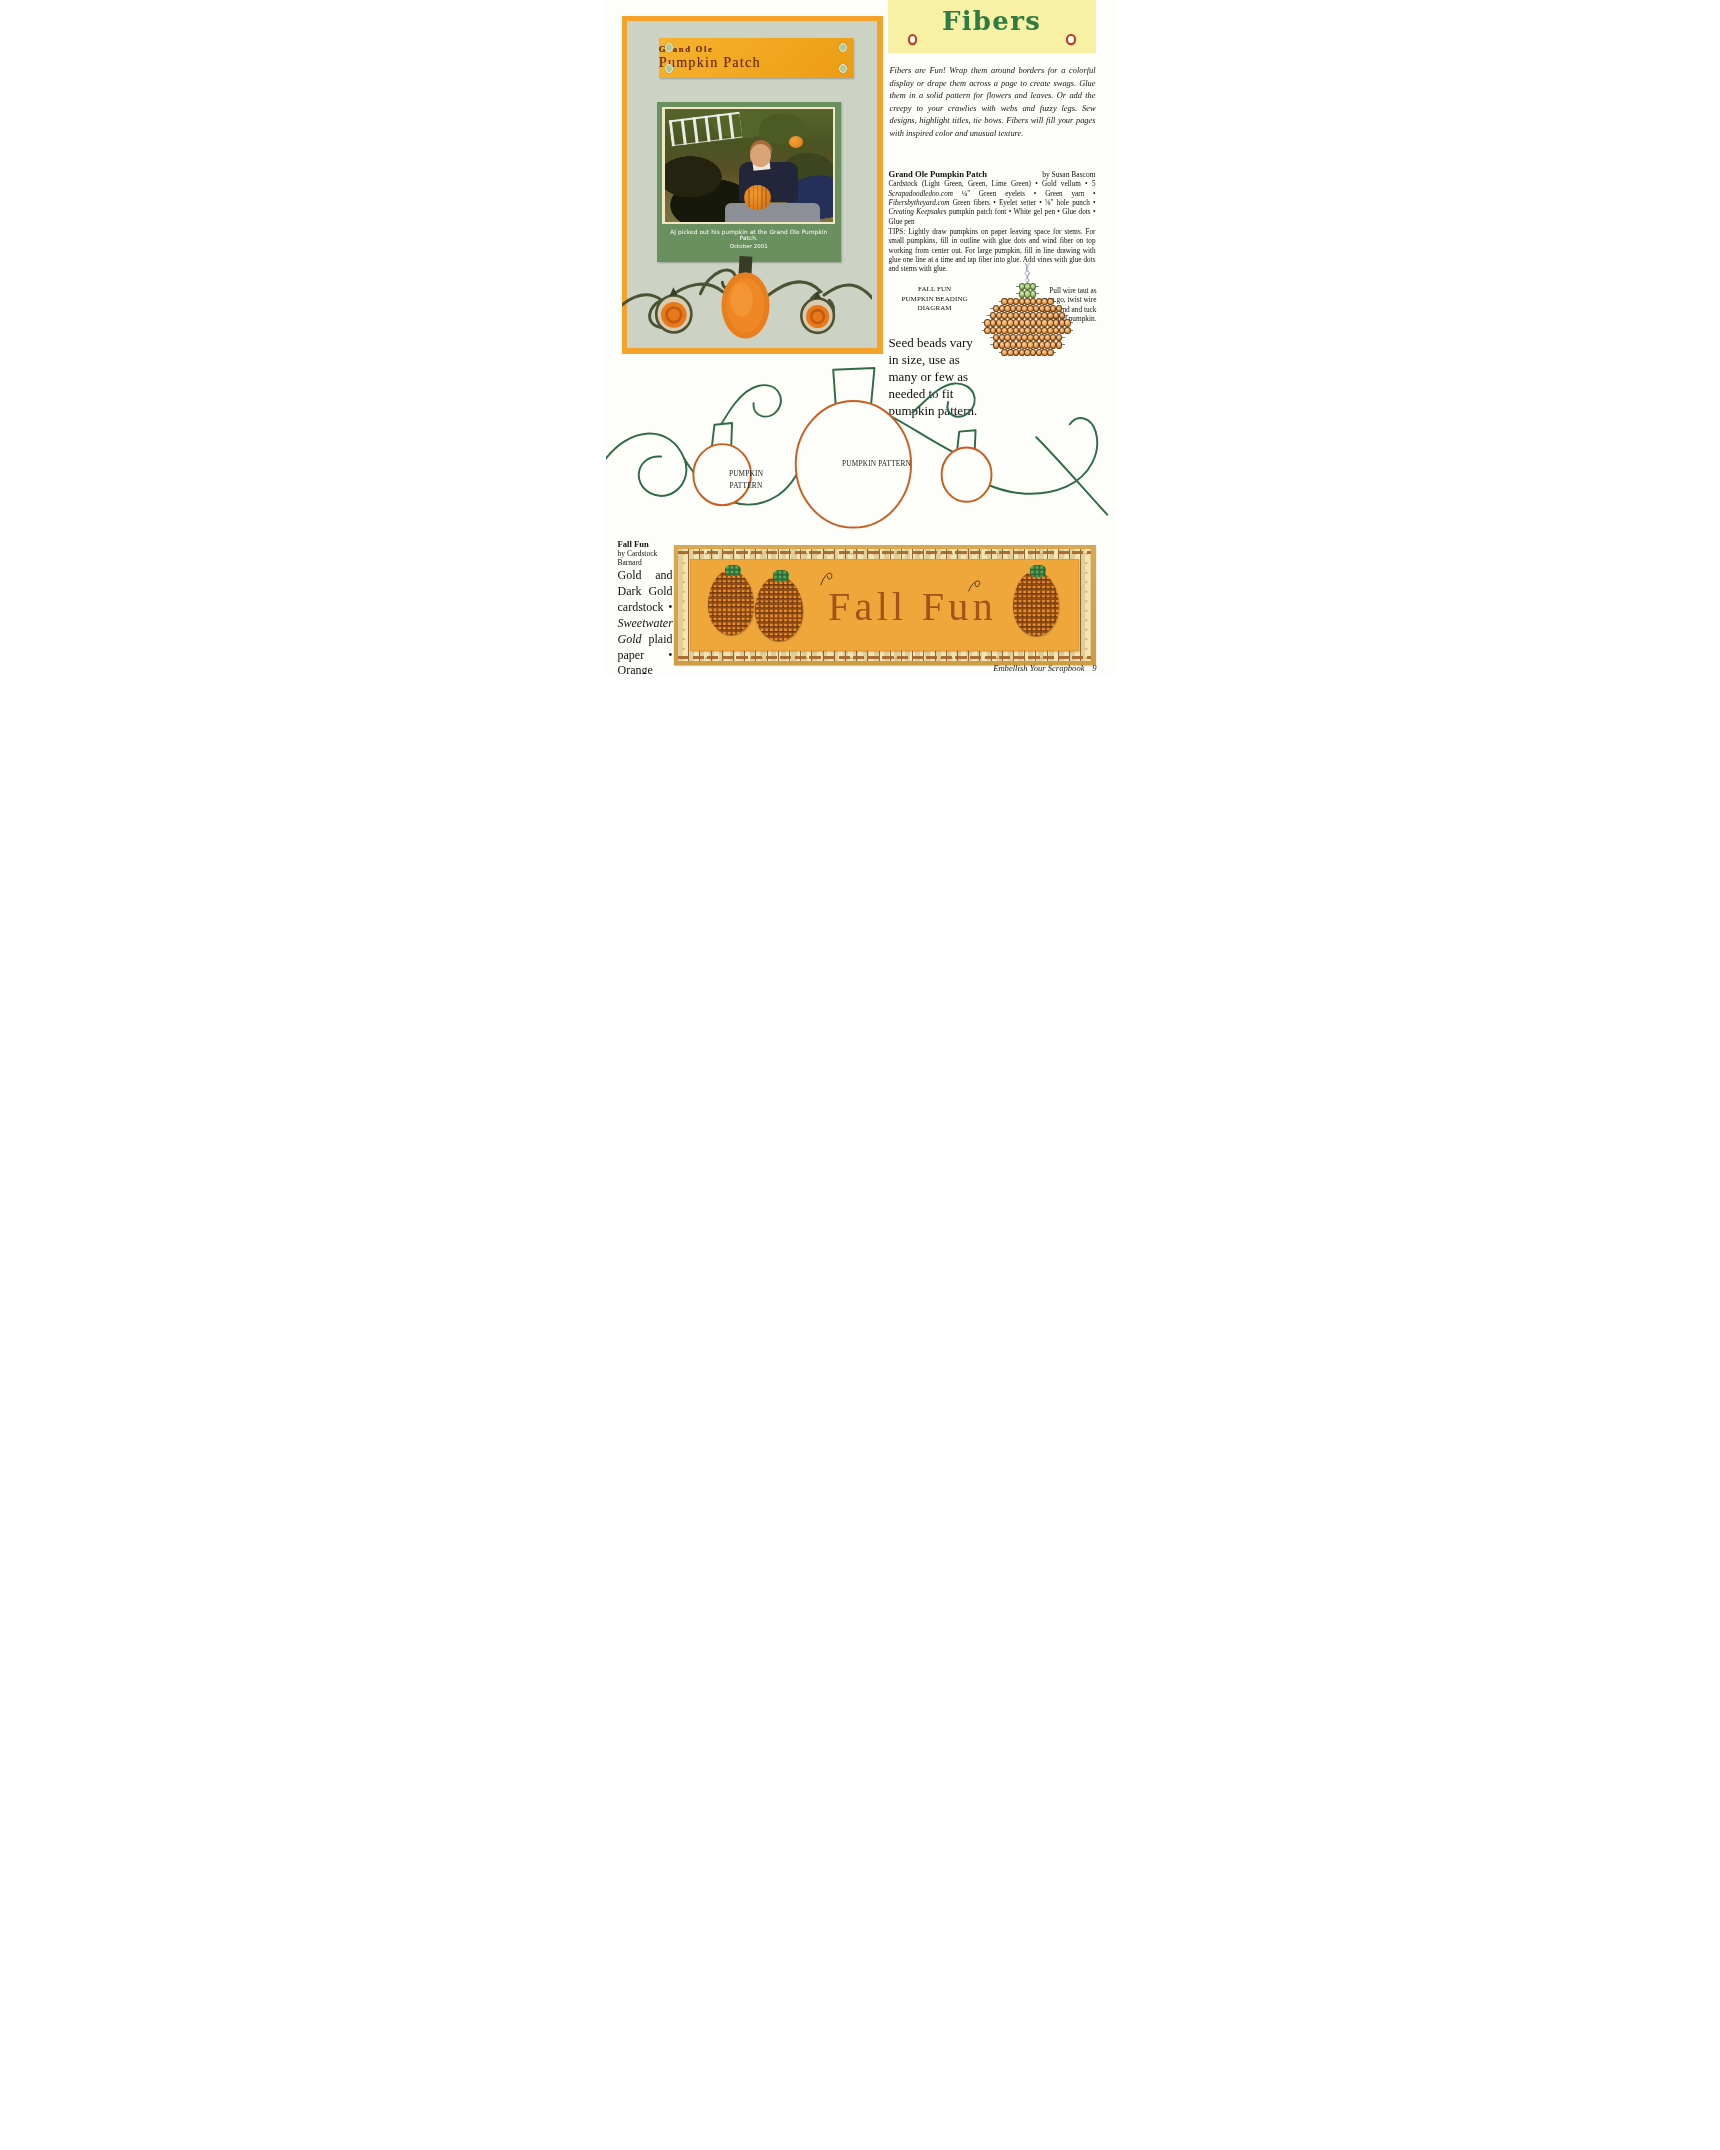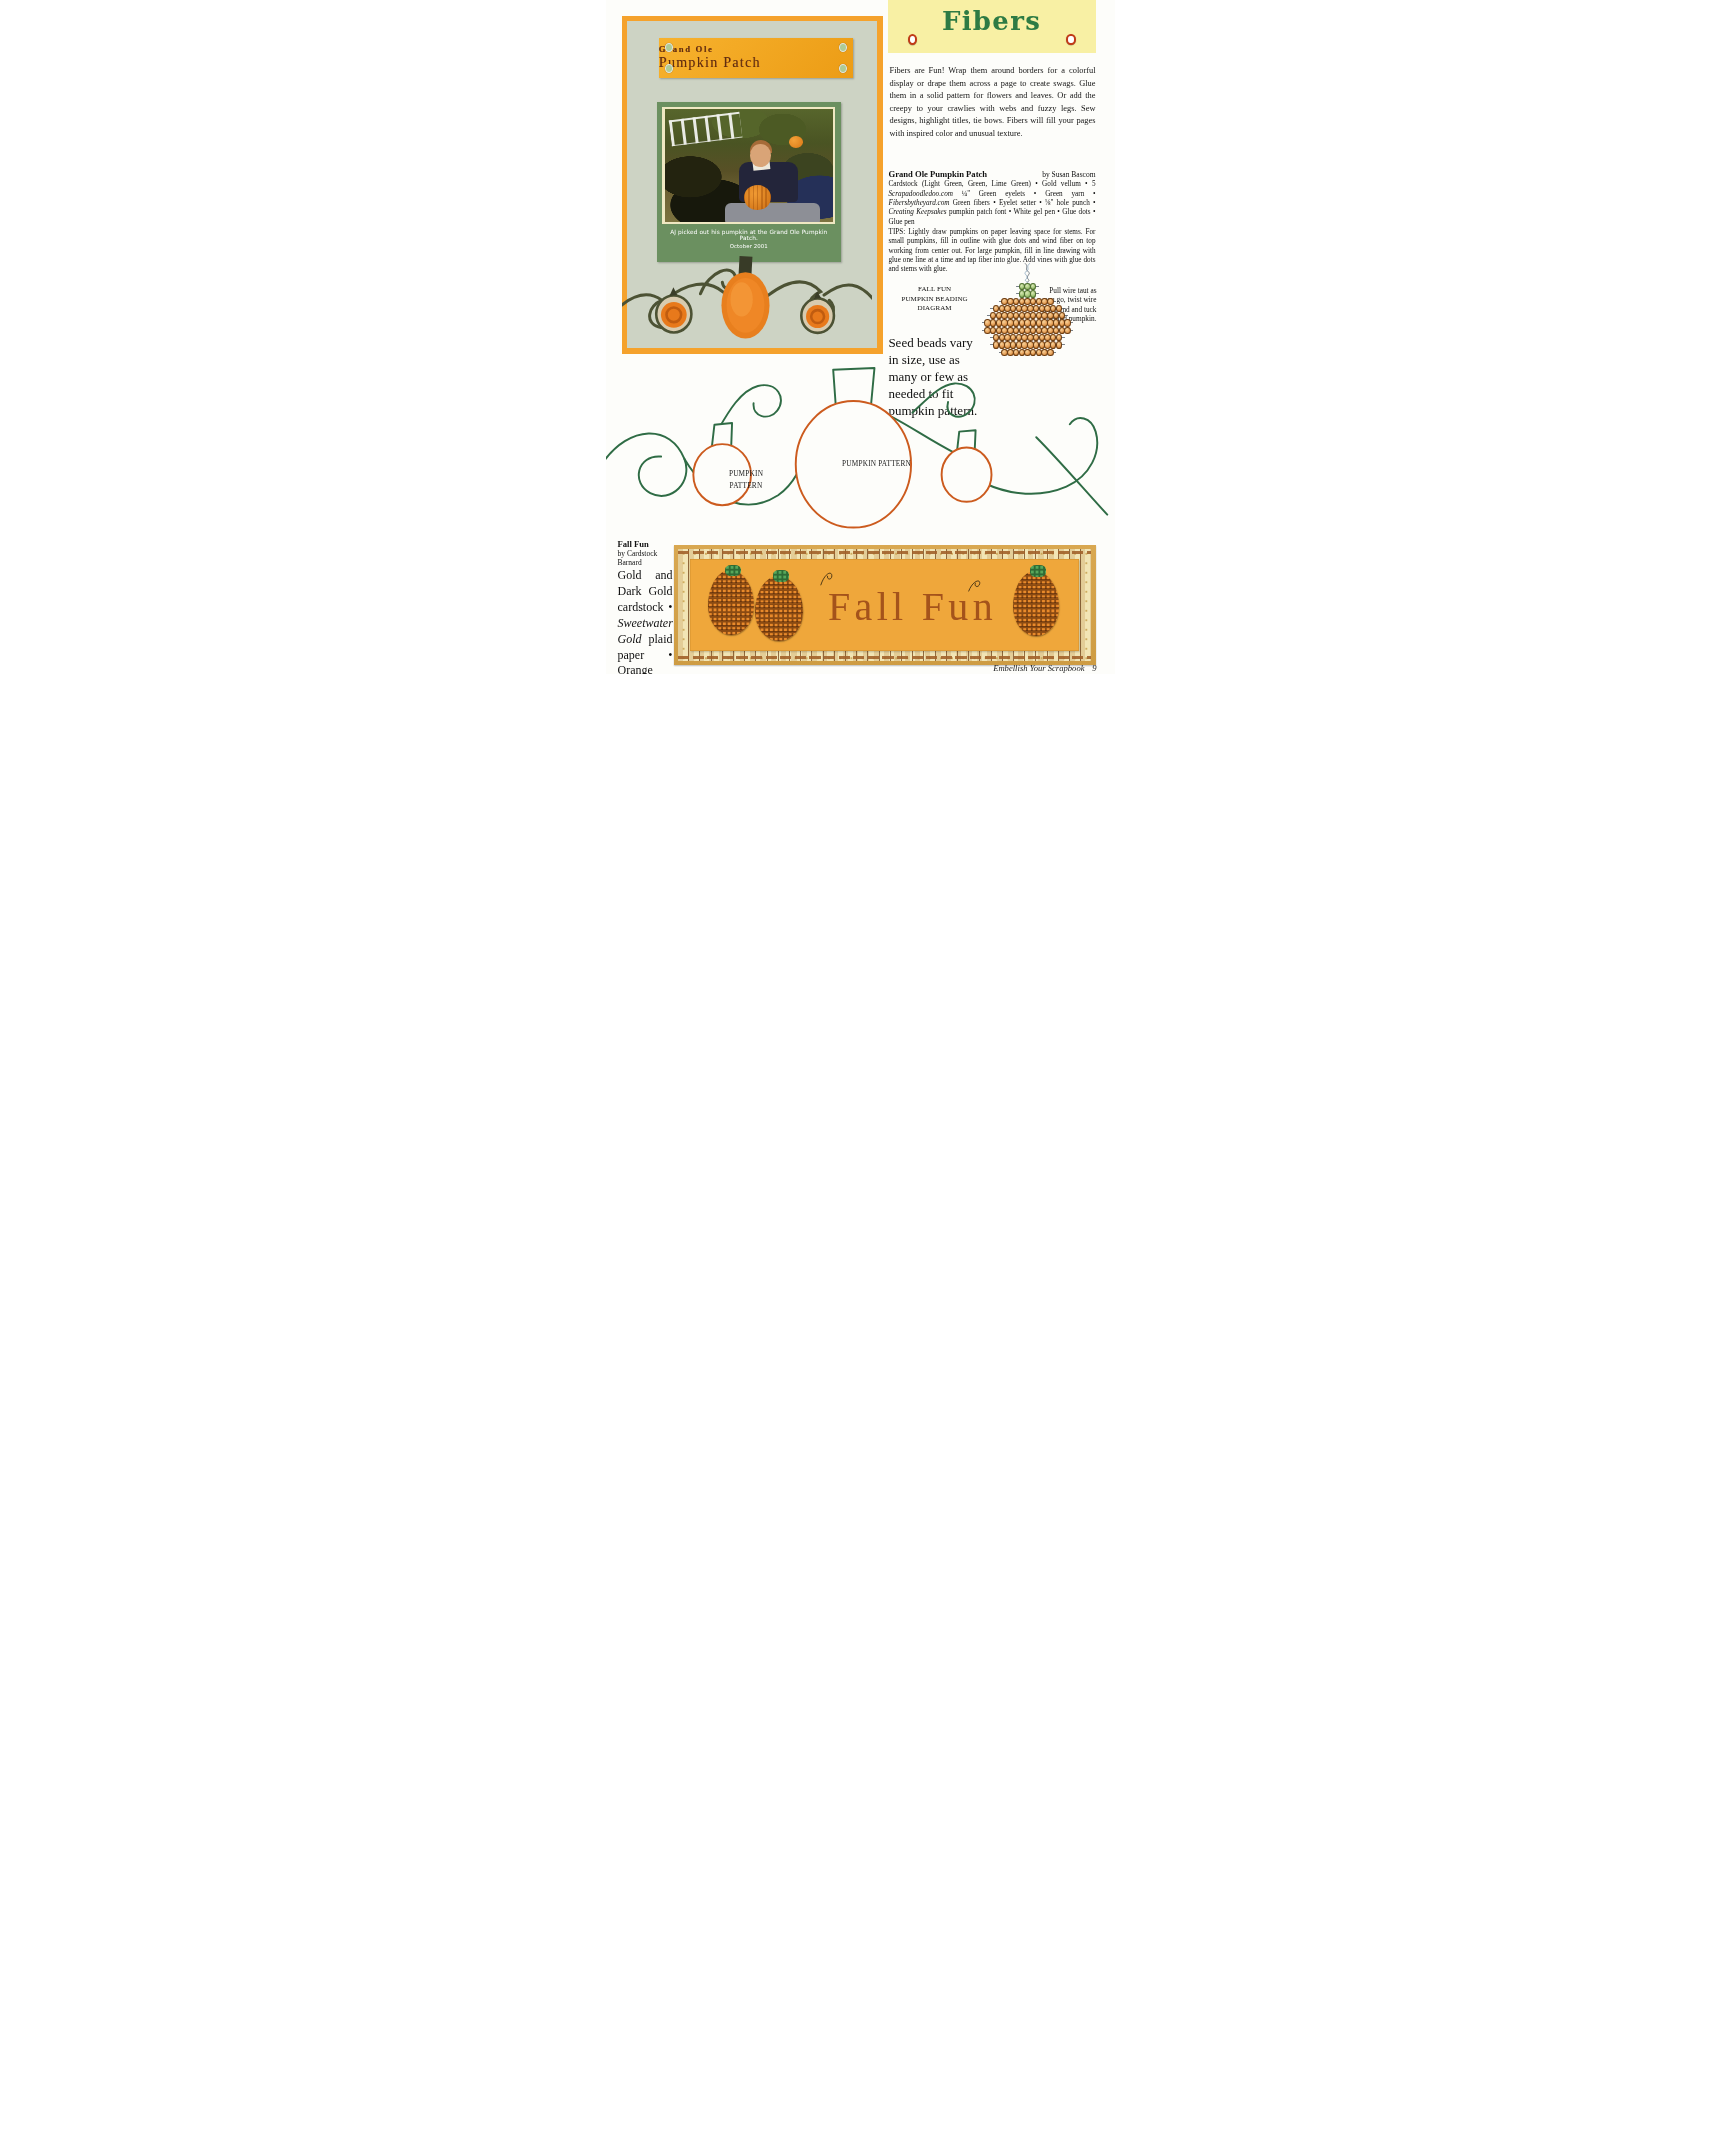--- a/index.html
+++ b/index.html
@@ -51,21 +51,21 @@
 
   
   #fibers-panel{position:absolute;left:282px;top:0;width:208px;height:53px;background:#F8F0A4;}
   #fibers-title{position:absolute;left:0;right:0;top:6px;text-align:center;
      font-family:"DejaVu Serif", serif;font-weight:bold;font-size:26px;color:#2E7B44;letter-spacing:1.3px;}
   .eyelet-red{position:absolute;top:34px;width:5.2px;height:6.5px;border-radius:50%;
      background:#fff;border:2.2px solid #C23A16;box-shadow:0 0.4px 0.9px rgba(0,0,0,.35);}
   .eyelet-red.left{left:20.6px;} .eyelet-red.right{right:20px;}
 
   
-  #intro{position:absolute;left:284px;top:65px;width:206px;font-size:8.4px;
+  #intro{position:absolute;left:284px;top:65px;width:206px;font-size:8.4px;font-style:italic;
          text-align:justify;line-height:1.5;color:#141414;}
   #article{position:absolute;left:283px;top:169px;width:207px;color:#101010;}
   #article .head-row{display:flex;justify-content:space-between;align-items:baseline;}
   #article h2{margin:0;font-size:8.6px;font-weight:bold;}
   #article .byline{font-size:7.5px;}
   #article .materials{margin-top:1.3px;font-size:7.2px;line-height:1.3;text-align:justify;}
   #article .materials i{font-style:italic;}
   #article .tips{margin-top:0.9px;font-size:7.2px;line-height:1.3;text-align:justify;}
 
   

